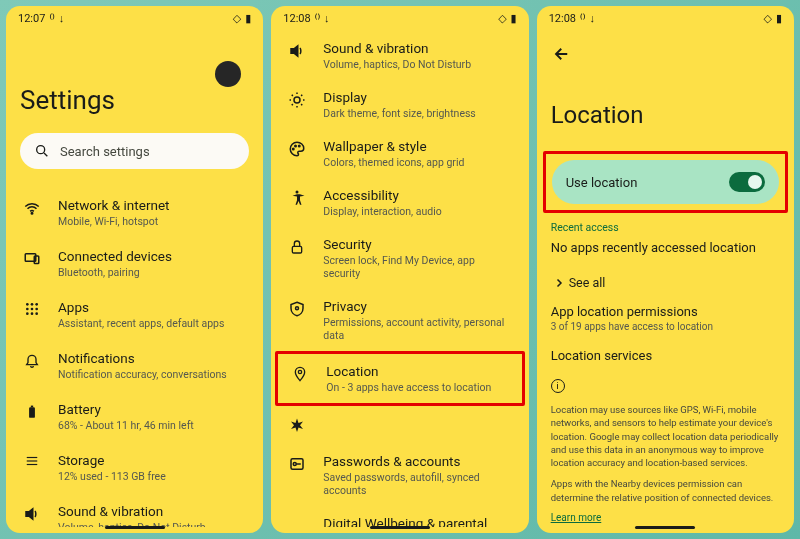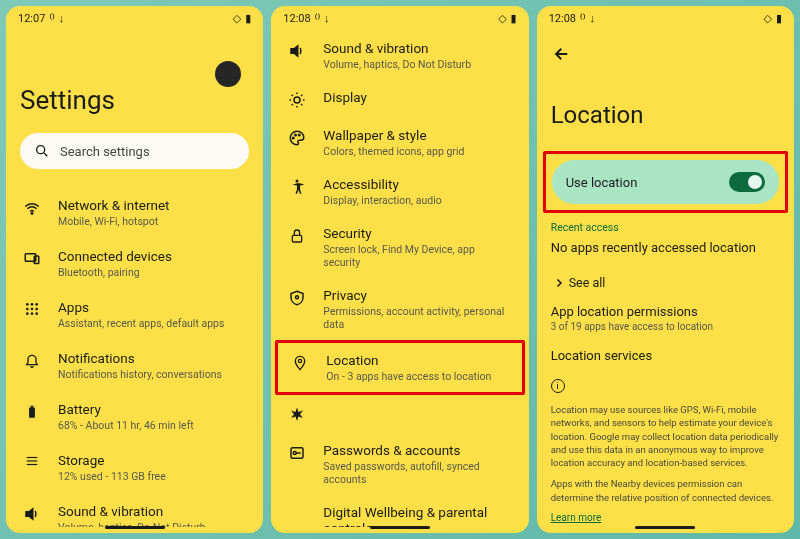--- a/index.html
+++ b/index.html
@@ -234,21 +234,21 @@
     </div>
     <div class="row">
       <div class="iconcol">
           <svg width="16" height="16" viewBox="0 0 24 24" fill="none" stroke="currentColor" stroke-width="2">
             <path d="M18 16v-5a6 6 0 10-12 0v5l-2 3h16z"></path>
             <path d="M10 21a2 2 0 004 0"></path>
           </svg>
         </div>
       <div class="textcol">
           <div class="title">Notifications</div>
-          <div class="subtitle">Notifications history, conversations</div>
+          <div class="subtitle">Notification accuracy, conversations</div>
         </div>
     </div>
     <div class="row">
       <div class="iconcol">
           <svg width="14" height="18" viewBox="0 0 24 24" fill="currentColor">
             <rect x="7" y="4" width="10" height="18" rx="2"></rect>
             <rect x="10" y="1" width="4" height="3"></rect>
           </svg>
         </div>
       <div class="textcol">
@@ -314,20 +314,21 @@
     </div>
     <div class="row">
       <div class="iconcol">
           <svg width="18" height="18" viewBox="0 0 24 24" fill="none" stroke="currentColor" stroke-width="2">
             <circle cx="12" cy="12" r="4"></circle>
             <path d="M12 2v2M12 20v2M4 12H2M22 12h-2M5 5l1.5 1.5M17.5 17.5L19 19M5 19l1.5-1.5M17.5 6.5L19 5"></path>
           </svg>
         </div>
       <div class="textcol">
           <div class="title">Display</div>
+          <div class="subtitle">Dark theme, font size, brightness</div>
         </div>
     </div>
     <div class="row">
       <div class="iconcol">
           <svg width="18" height="18" viewBox="0 0 24 24" fill="none" stroke="currentColor" stroke-width="2">
             <path d="M12 3a9 9 0 100 18c1 0 2-1 2-2s-1-1-1-2 1-2 2-2h2a4 4 0 004-4c0-4.5-4-8-9-8z"></path>
             <circle cx="7" cy="12" r="1" fill="currentColor"></circle>
             <circle cx="10" cy="8" r="1" fill="currentColor"></circle>
             <circle cx="15" cy="8" r="1" fill="currentColor"></circle>
           </svg>

